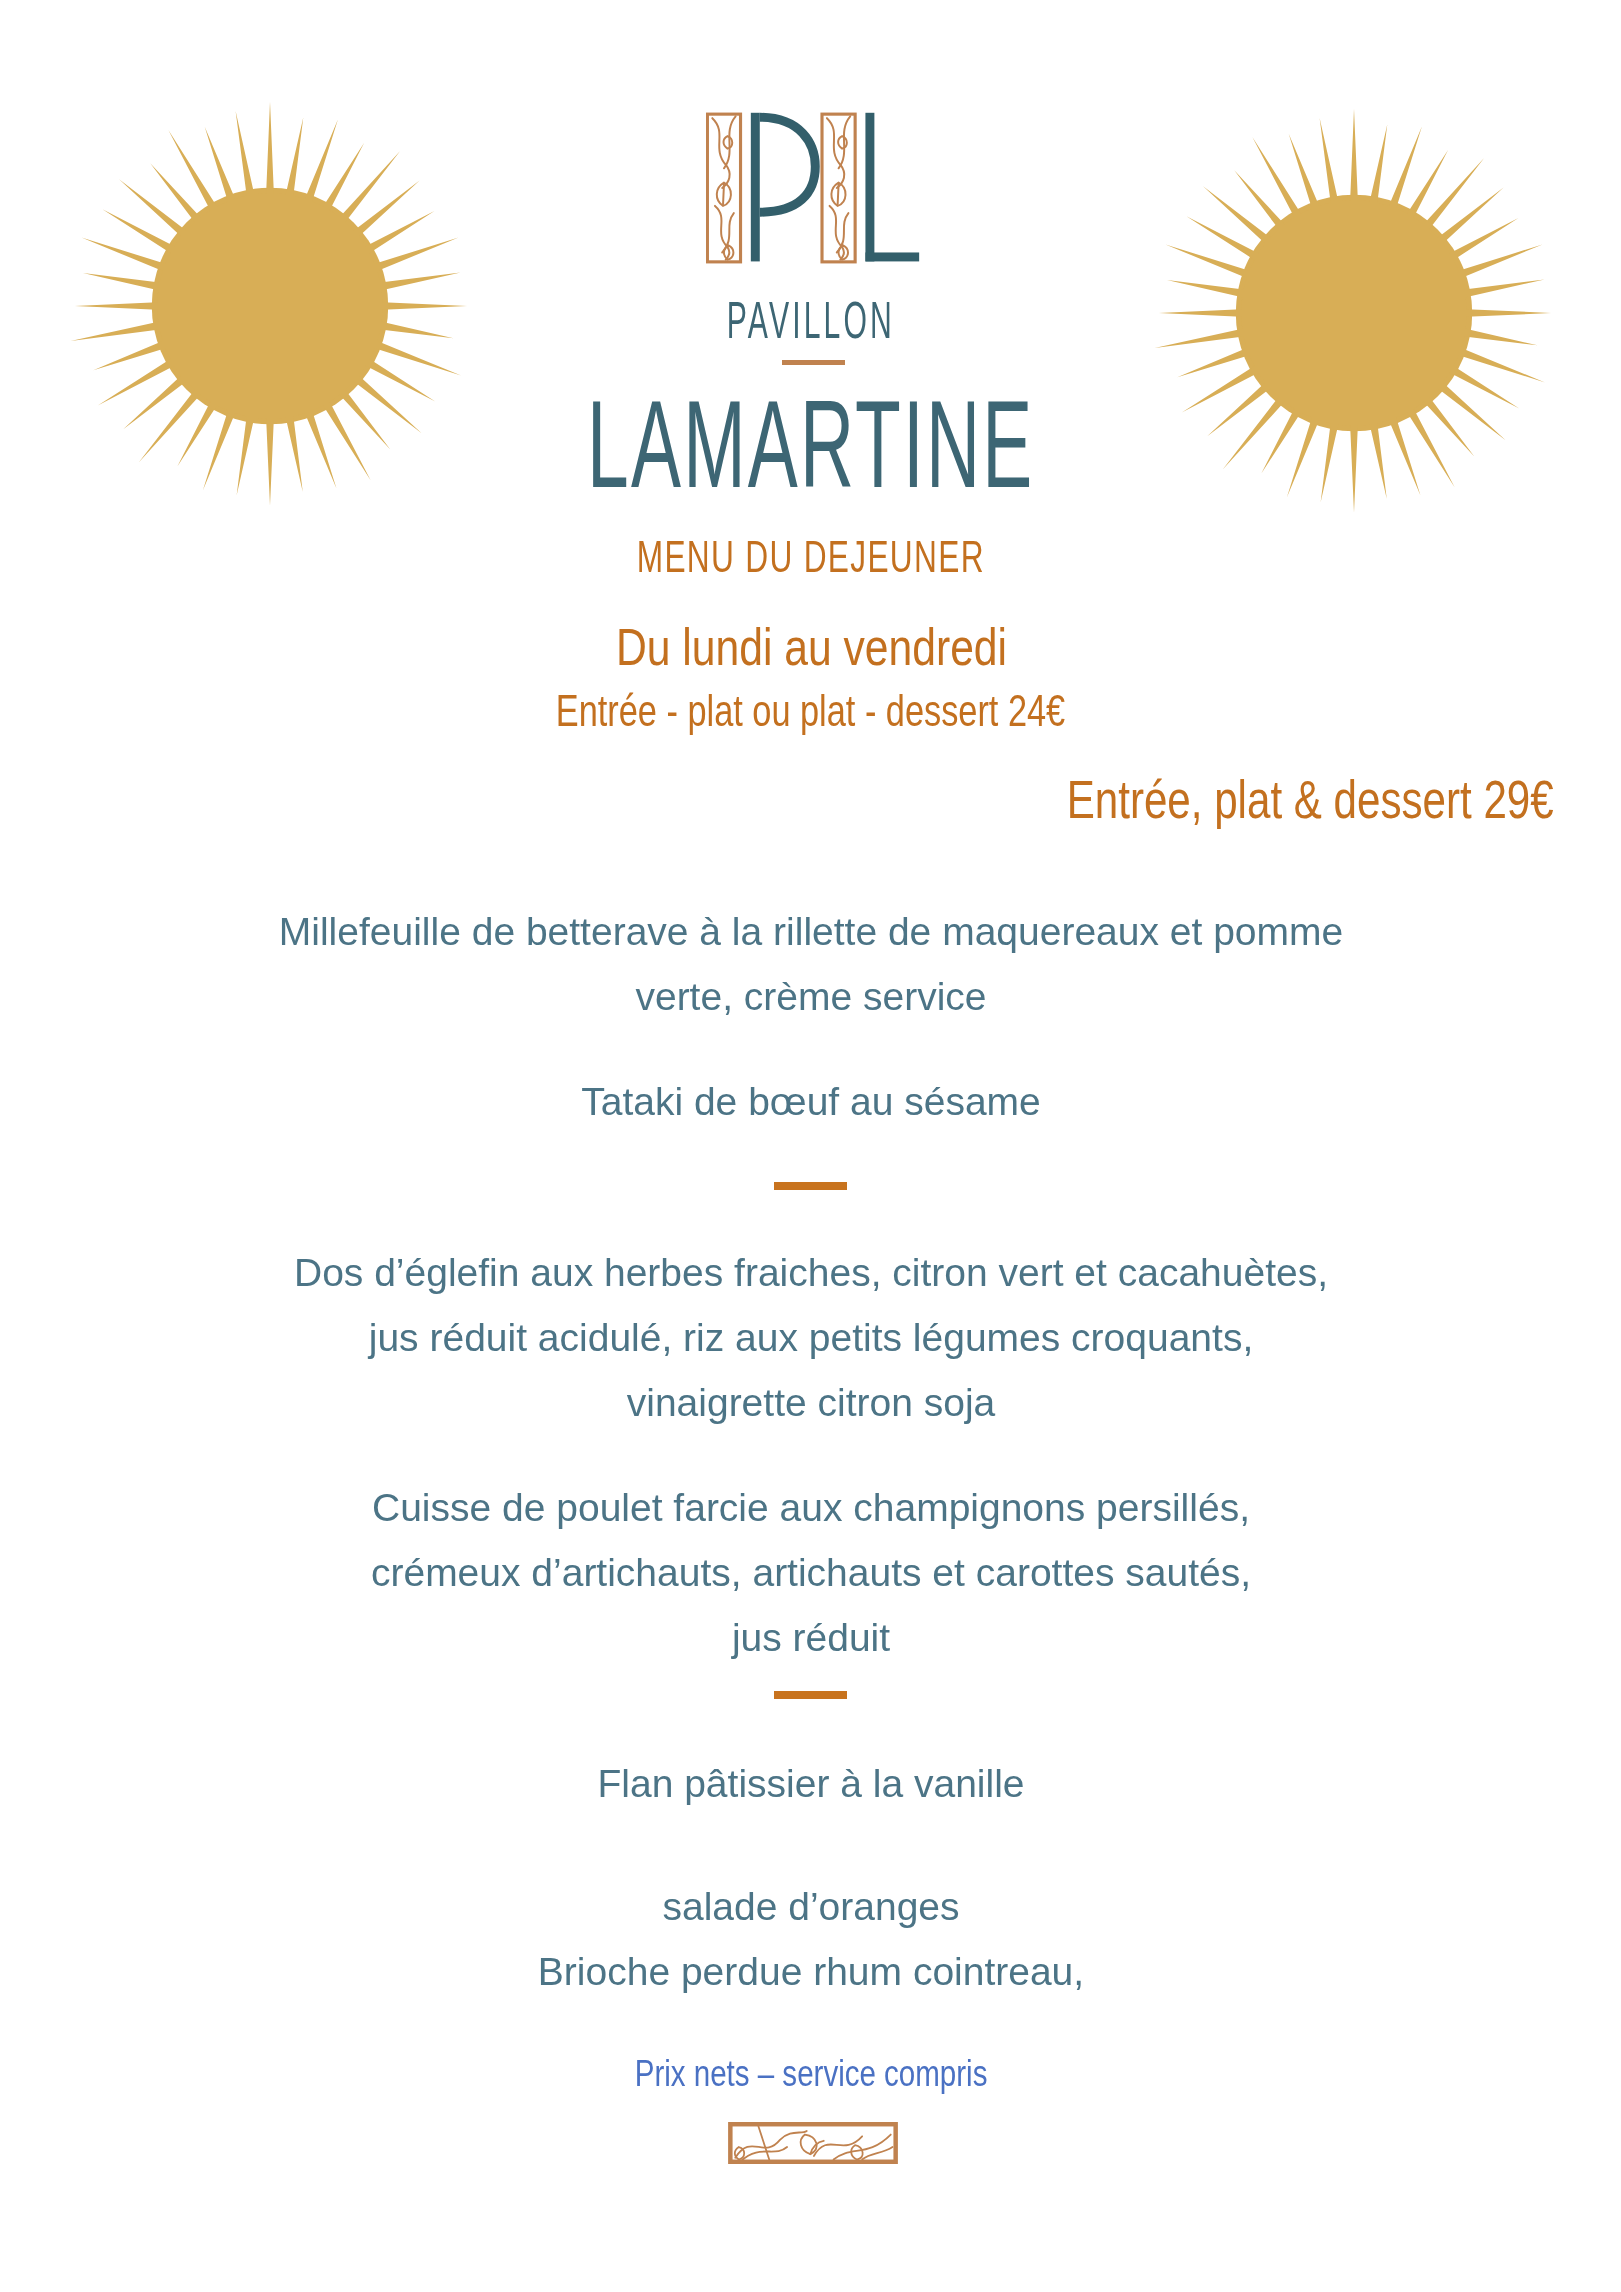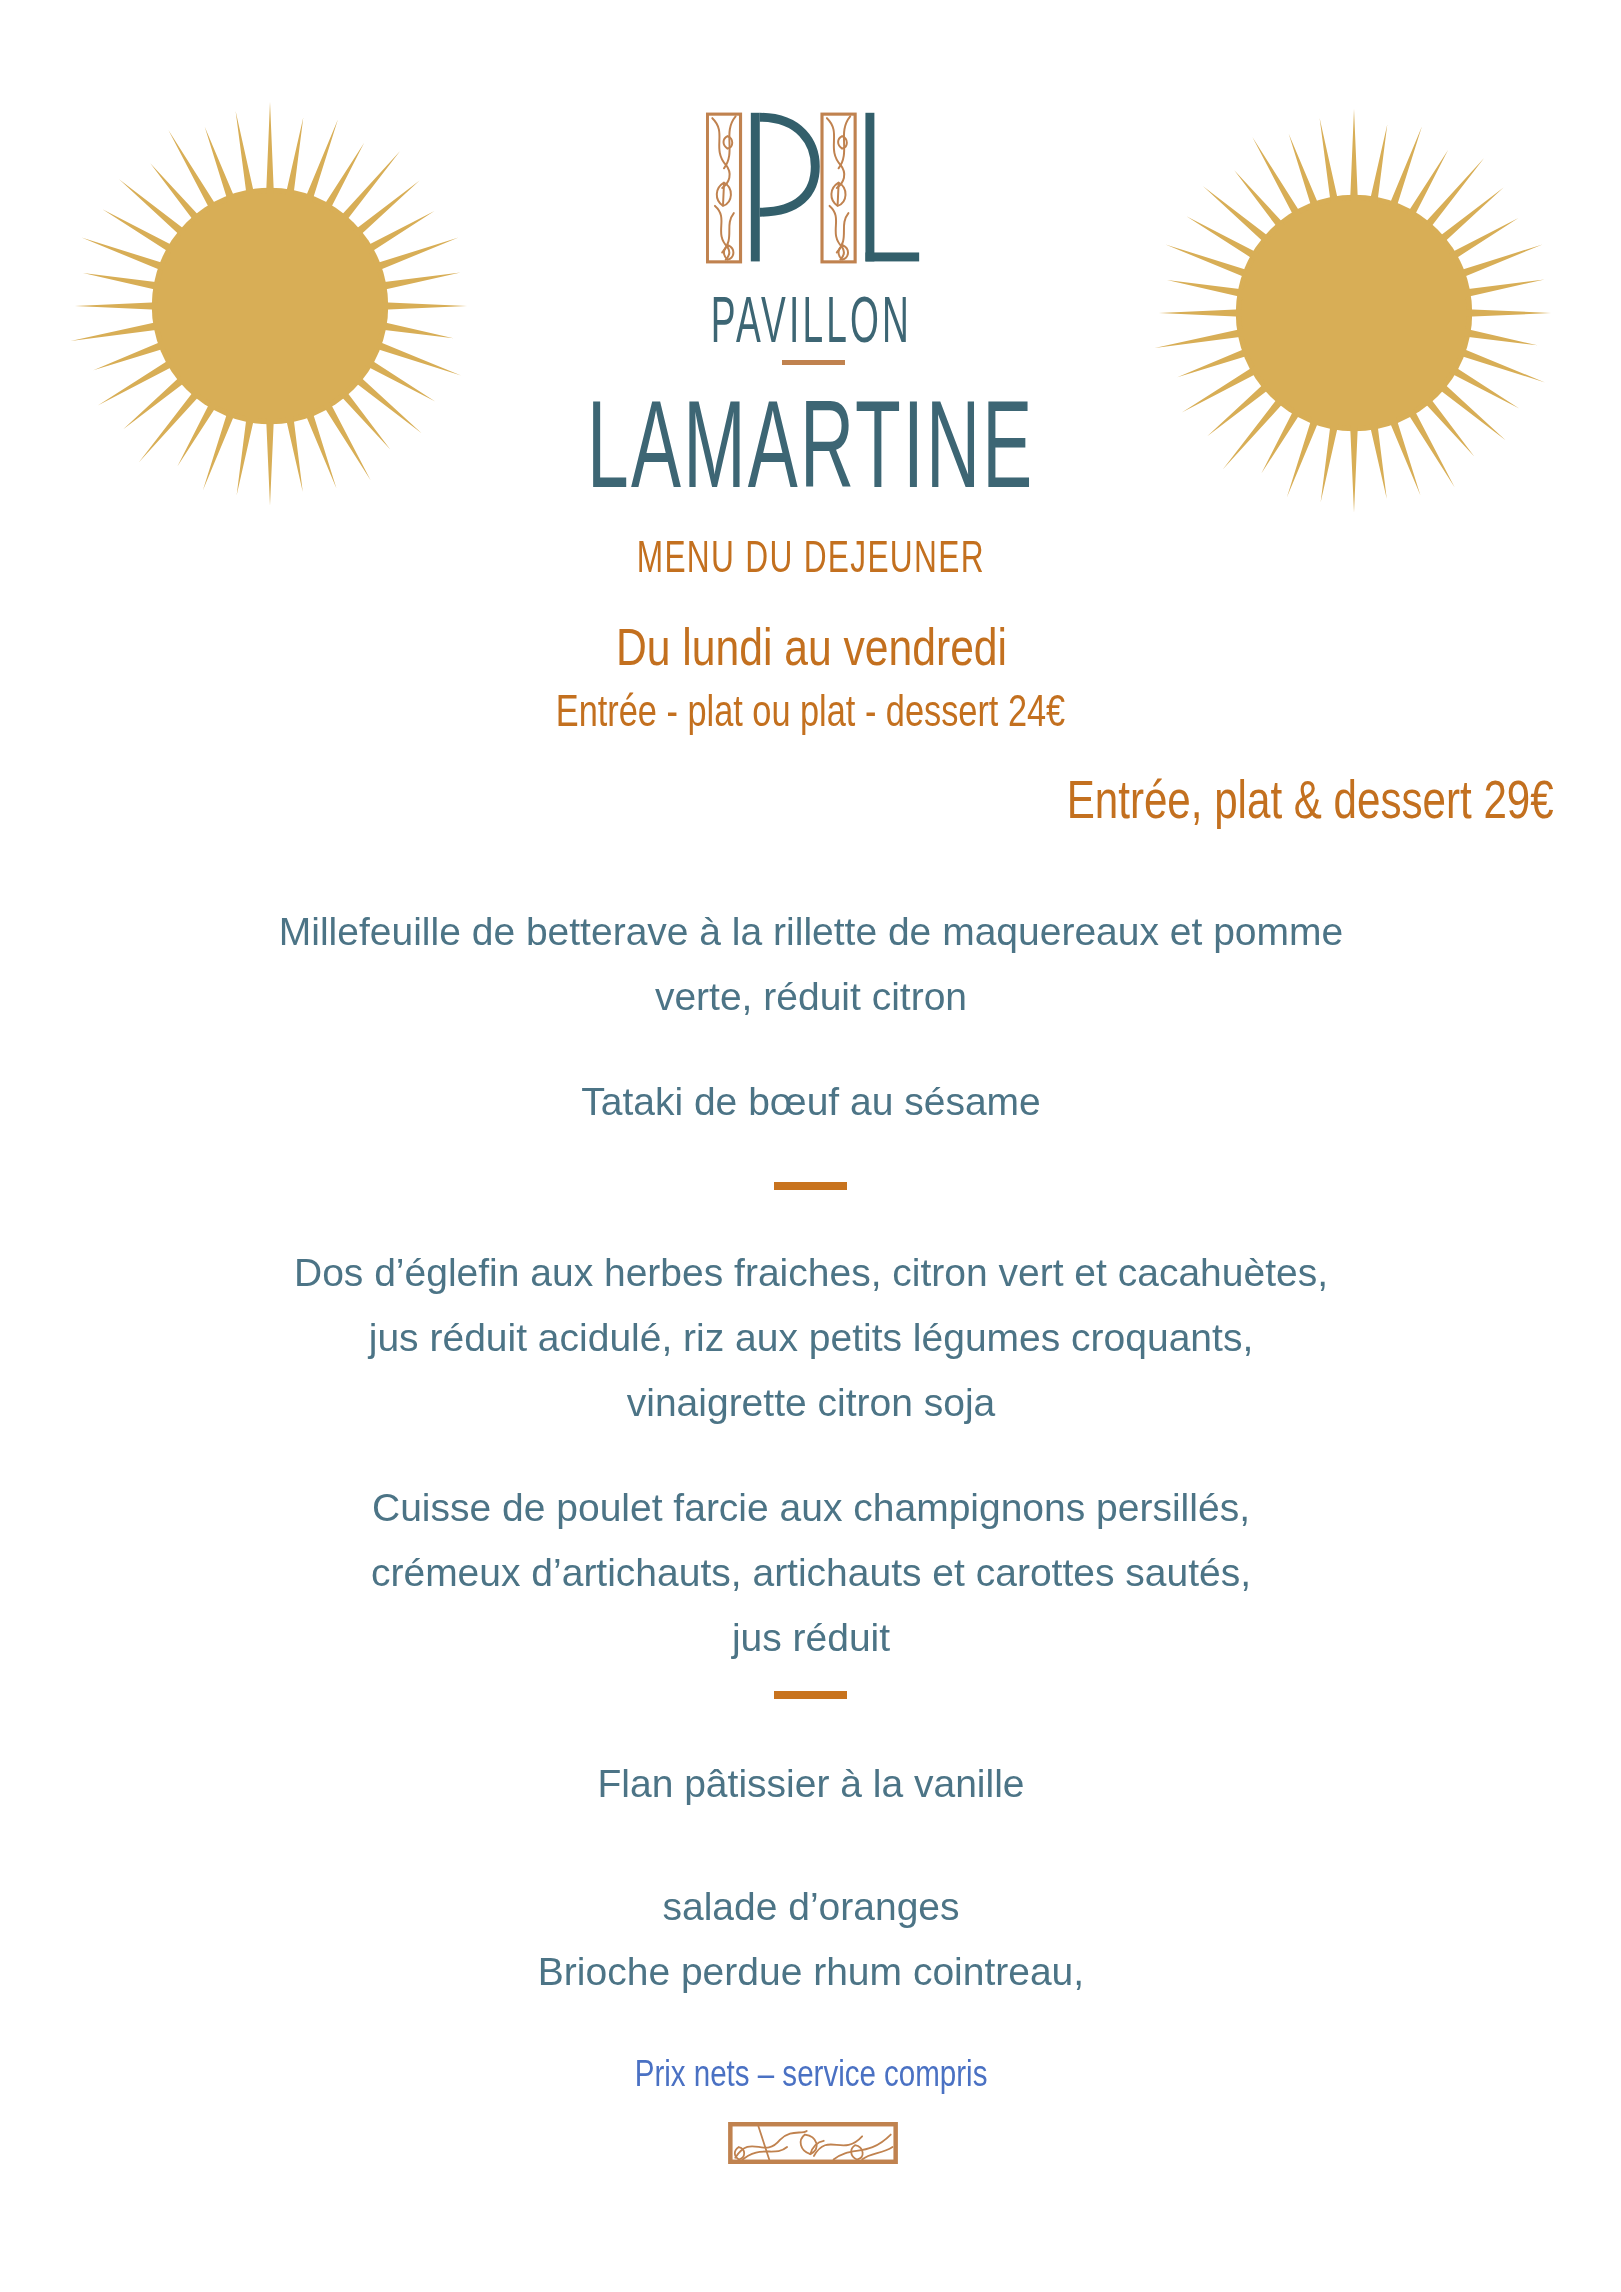--- a/index.html
+++ b/index.html
@@ -14,21 +14,21 @@
   .cond58{display:inline-block;transform:scaleX(0.58);transform-origin:center;white-space:nowrap;}
   .cond72{display:inline-block;transform:scaleX(0.72);transform-origin:center;white-space:nowrap;}
   .cond82{display:inline-block;transform:scaleX(0.82);transform-origin:center;white-space:nowrap;}
 
   .sun{position:absolute;width:412px;height:412px;}
   .sun-left{left:64px;top:100px;}
   .sun-right{left:1148px;top:107px;}
 
   .monogram{position:absolute;left:706px;top:111px;width:215px;height:154px;}
 
-  .pavillon{top:288px;font-size:64px;line-height:64px;letter-spacing:5.4px;font-weight:400;color:#3D6674;}
+  .pavillon{top:288px;font-size:52px;line-height:64px;letter-spacing:5.4px;font-weight:400;color:#3D6674;}
   .logo-dash{position:absolute;left:782px;top:360px;width:63px;height:4.5px;background:#C0824F;}
   .lamartine{top:381px;font-size:125px;line-height:125px;letter-spacing:3.6px;font-weight:300;color:#3D6674;}
 
   .o-line{color:#C3701F;font-weight:400;}
   .menu-title{top:486px;font-size:44px;line-height:57px;letter-spacing:1.8px;margin-top:42px;}
   .schedule{top:595px;font-size:52px;line-height:54px;margin-top:25px;}
   .price1{top:684px;font-size:44px;line-height:54px;}
   .price2{top:772px;font-size:54px;line-height:54px;text-align:right;}
 
   .dish{position:absolute;left:0;right:0;text-align:center;color:#4C7486;font-size:39px;line-height:65px;font-weight:400;}
@@ -93,21 +93,21 @@
 </div>
 <div class="abs o-line price1">
   <span class="cond">Entrée - plat ou plat - dessert 24€</span>
 </div>
 <div class="abs o-line price2">
   <span class="cond">Entrée, plat &amp; dessert 29€</span>
 </div>
 
 <div class="dish" style="top:899px">
   <div>Millefeuille de betterave à la rillette de maquereaux et pomme</div>
-  <div>verte, réduit citron</div>
+  <div>verte, crème service</div>
 </div>
 <div class="dish" style="top:1069px">
   <div>Tataki de bœuf au sésame</div>
 </div>
 
 <div class="divider divider-1"></div>
 
 <div class="dish" style="top:1240px">
   <div>Dos d’églefin aux herbes fraiches, citron vert et cacahuètes,</div>
   <div>jus réduit acidulé, riz aux petits légumes croquants,</div>

